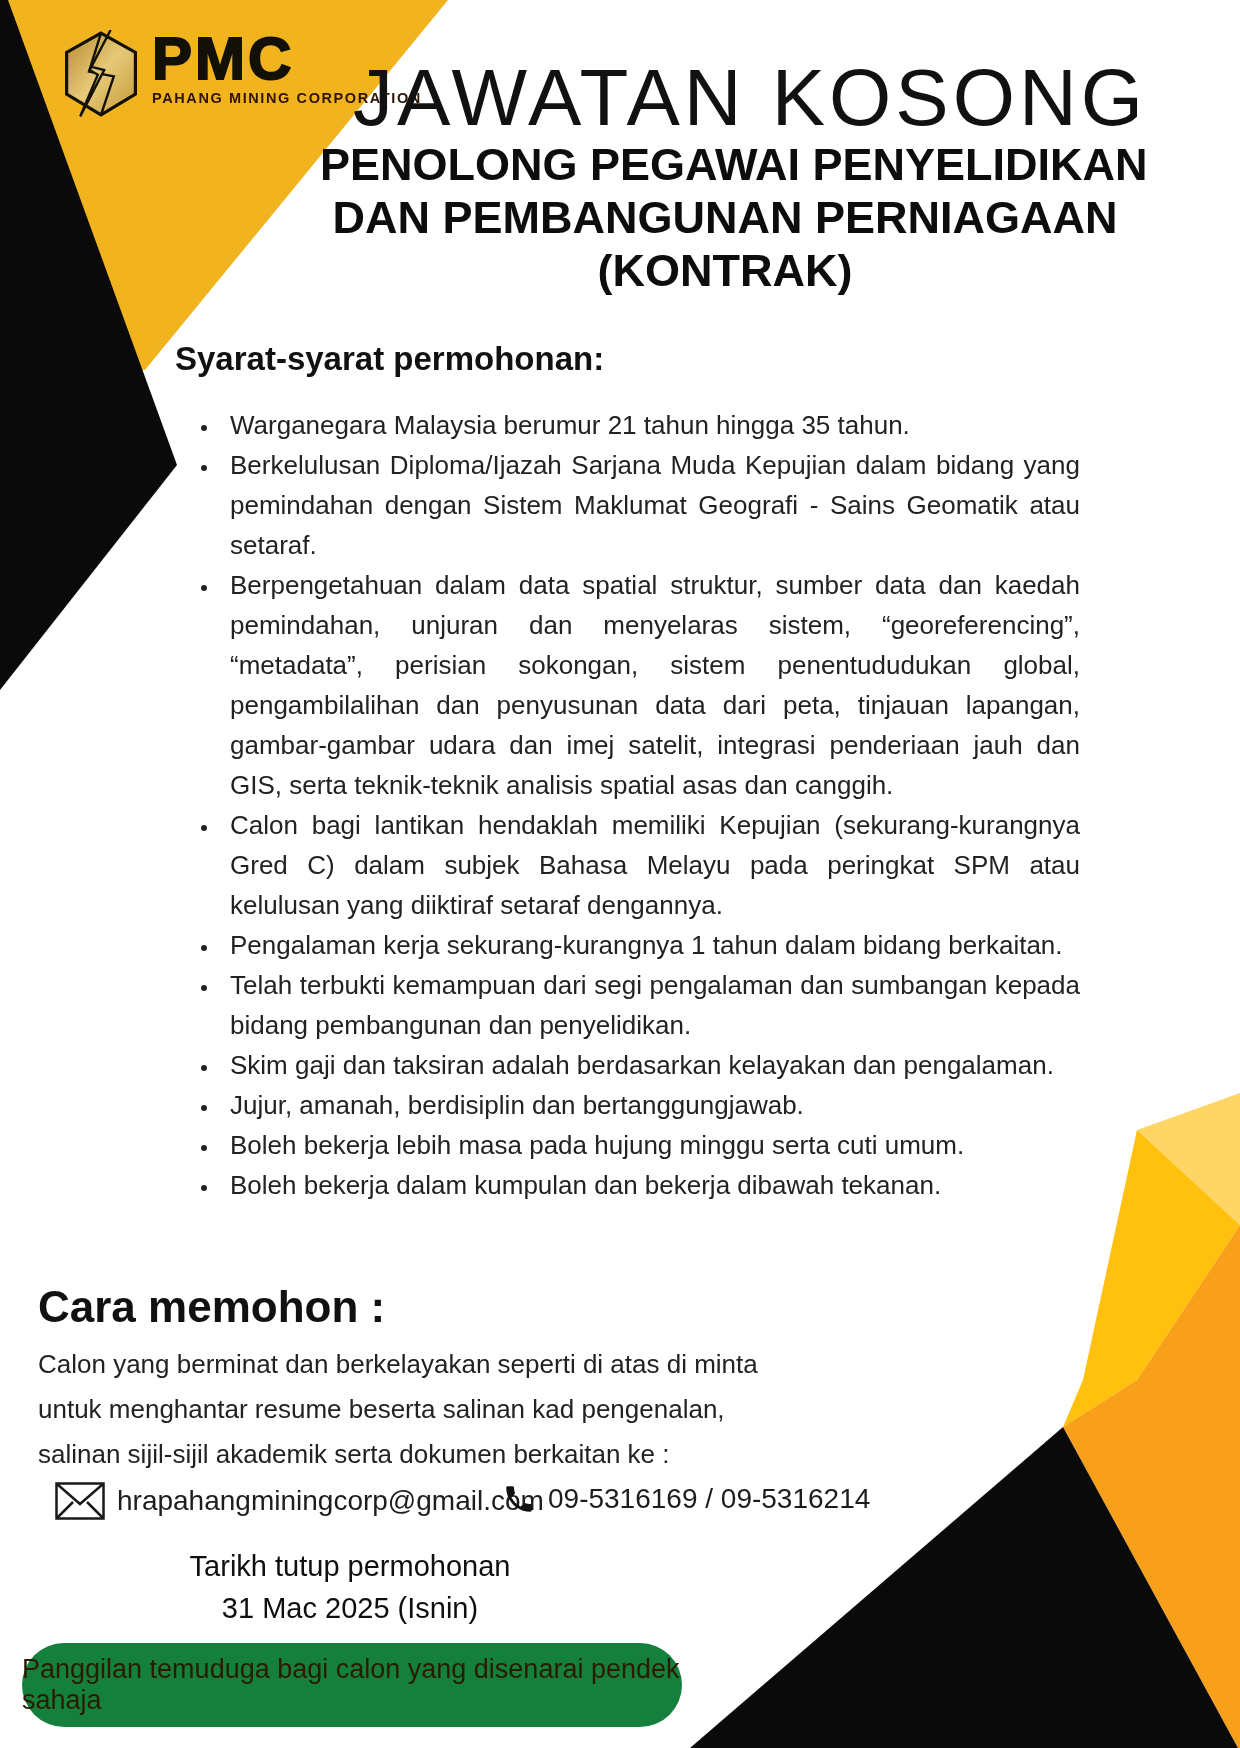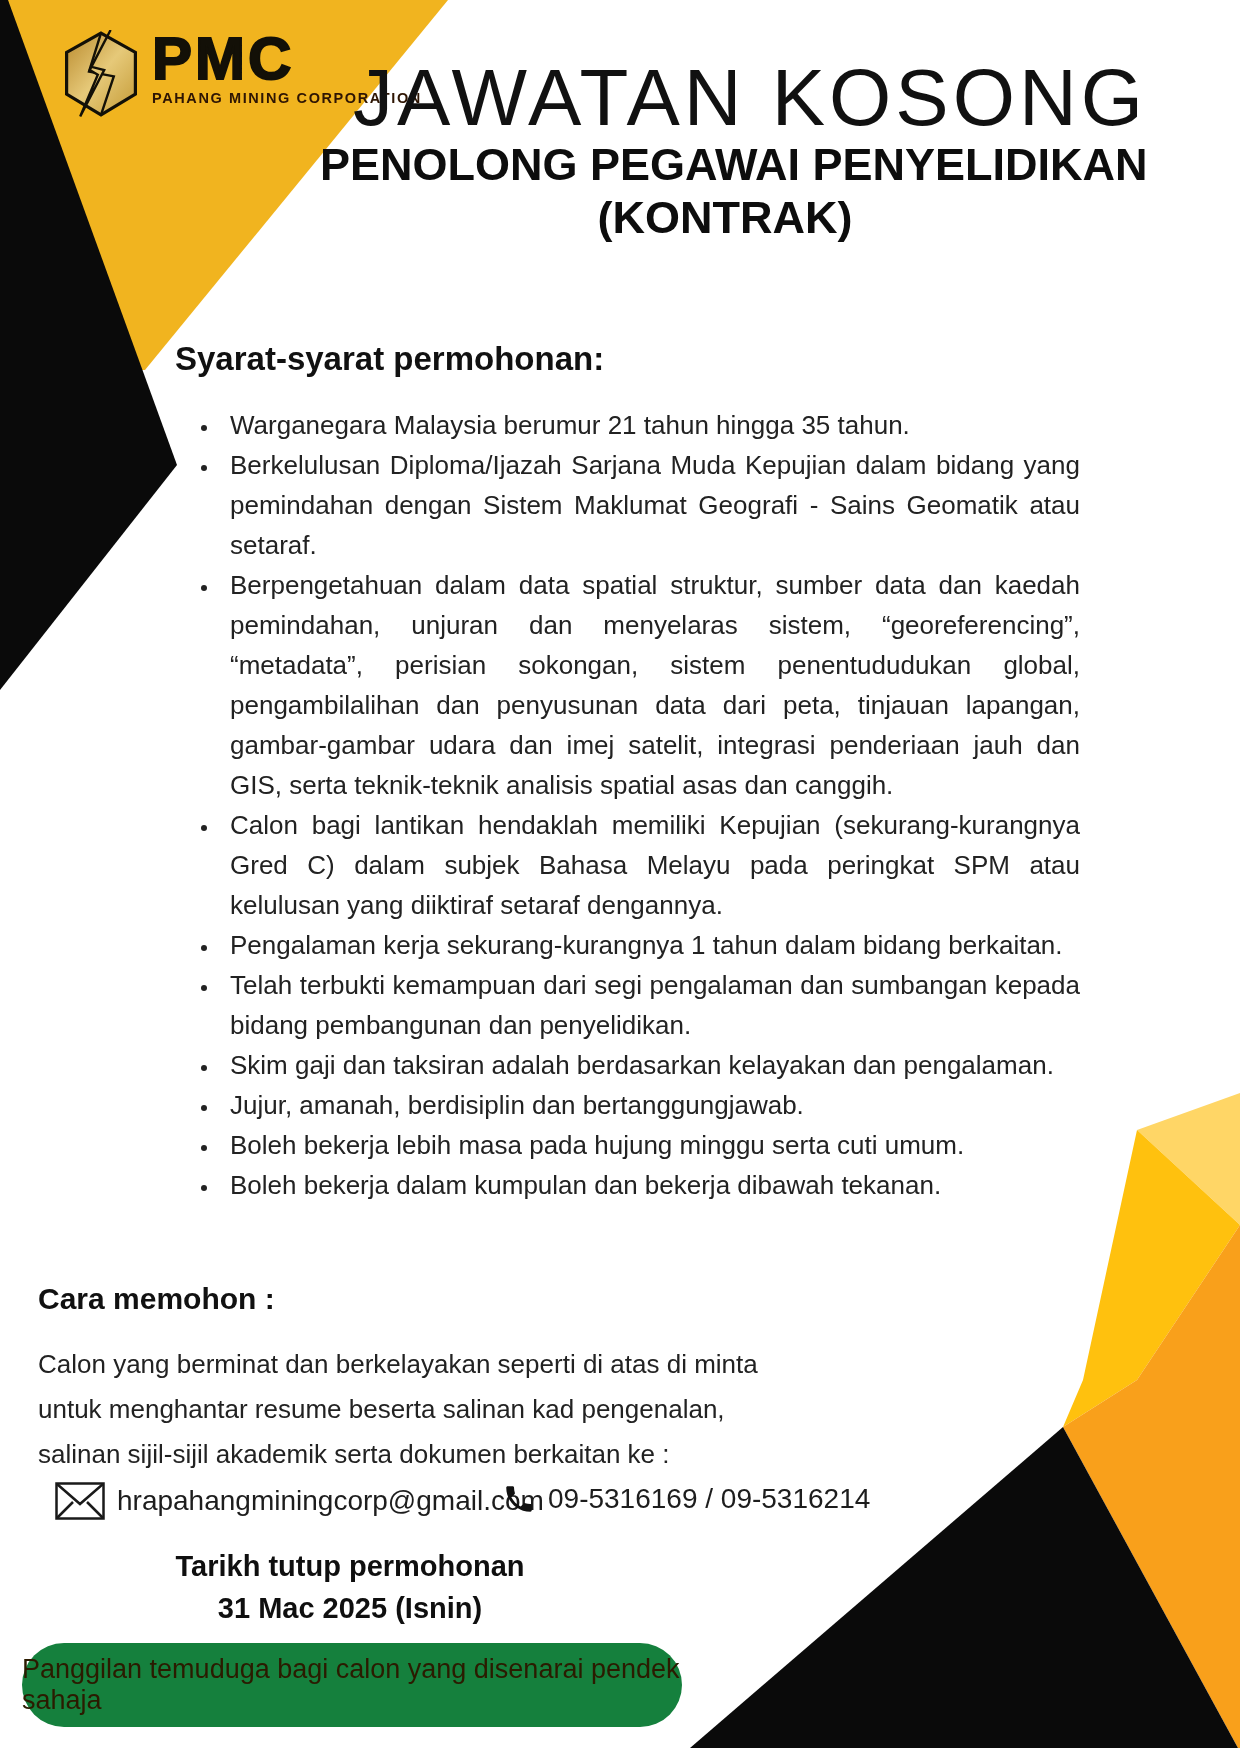--- a/index.html
+++ b/index.html
@@ -40,33 +40,33 @@
   .req-list{
     left:178px;top:405px;width:860px;margin:0;padding:0 0 0 42px;
     font-size:26px;line-height:40px;color:#222;
   }
   .req-list li{
     text-align:justify;text-align-last:left;padding-left:10px;
   }
   .req-list li::marker{font-size:20px;}
 
   
-  .apply-heading{left:38px;top:1282px;font-size:30px;font-weight:700;color:#111;}
+  .apply-heading{left:38px;top:1282px;font-size:44px;font-weight:700;color:#111;}
   .apply-body{
     left:38px;top:1342px;width:760px;font-size:26px;line-height:45px;color:#222;
   }
   .contact{display:flex;align-items:center;gap:12px;}
   .contact-email{left:55px;top:1482px;}
   .contact-phone{left:502px;top:1482px;}
   .contact-text{font-size:28px;color:#1d1d1d;}
 
   
   .closing{
     left:0;top:1545px;width:700px;text-align:center;
-    font-size:29px;font-weight:700;color:#0f0f0f;line-height:42px;
+    font-size:29px;font-weight:400;color:#0f0f0f;line-height:42px;
   }
 
   
   .pill{
     left:22px;top:1643px;width:660px;height:84px;border-radius:42px;
     display:flex;align-items:center;justify-content:center;
   }
   .pill-text{font-size:27px;color:#2B1B00;}
 </style>
 </head>
@@ -98,20 +98,21 @@
     </svg>
     <div class="logo-text">
       <div class="logo-brand">PMC</div>
       <div class="logo-tagline">PAHANG MINING CORPORATION</div>
     </div>
   </div>
 
   <div class="layer main-title">JAWATAN KOSONG</div>
   <div class="layer sub-title">
     <div>PENOLONG PEGAWAI PENYELIDIKAN</div>
+    <div>DAN PEMBANGUNAN PERNIAGAAN</div>
     <div>(KONTRAK)</div>
   </div>
 
   <div class="layer req-heading">Syarat-syarat permohonan:</div>
   <ul class="layer req-list">
       <li>Warganegara Malaysia berumur 21 tahun hingga 35 tahun.</li>
       <li>Berkelulusan Diploma/Ijazah Sarjana Muda Kepujian dalam bidang yang pemindahan dengan Sistem Maklumat Geografi - Sains Geomatik atau setaraf.</li>
       <li>Berpengetahuan dalam data spatial struktur, sumber data dan kaedah pemindahan, unjuran dan menyelaras sistem, “georeferencing”, “metadata”, perisian sokongan, sistem penentududukan global, pengambilalihan dan penyusunan data dari peta, tinjauan lapangan, gambar-gambar udara dan imej satelit, integrasi penderiaan jauh dan GIS, serta teknik-teknik analisis spatial asas dan canggih.</li>
       <li>Calon bagi lantikan hendaklah memiliki Kepujian (sekurang-kurangnya Gred C) dalam subjek Bahasa Melayu pada peringkat SPM atau kelulusan yang diiktiraf setaraf dengannya.</li>
       <li>Pengalaman kerja sekurang-kurangnya 1 tahun dalam bidang berkaitan.</li>

